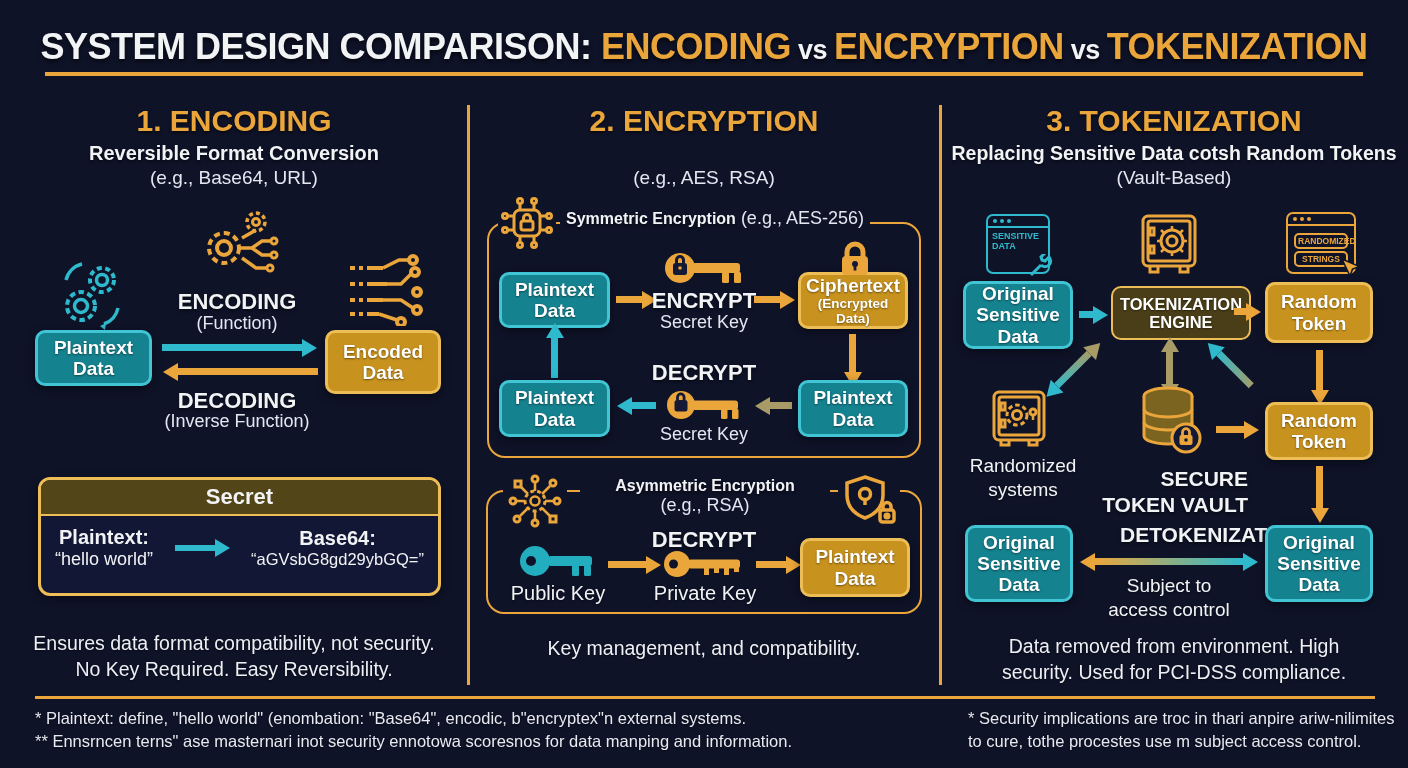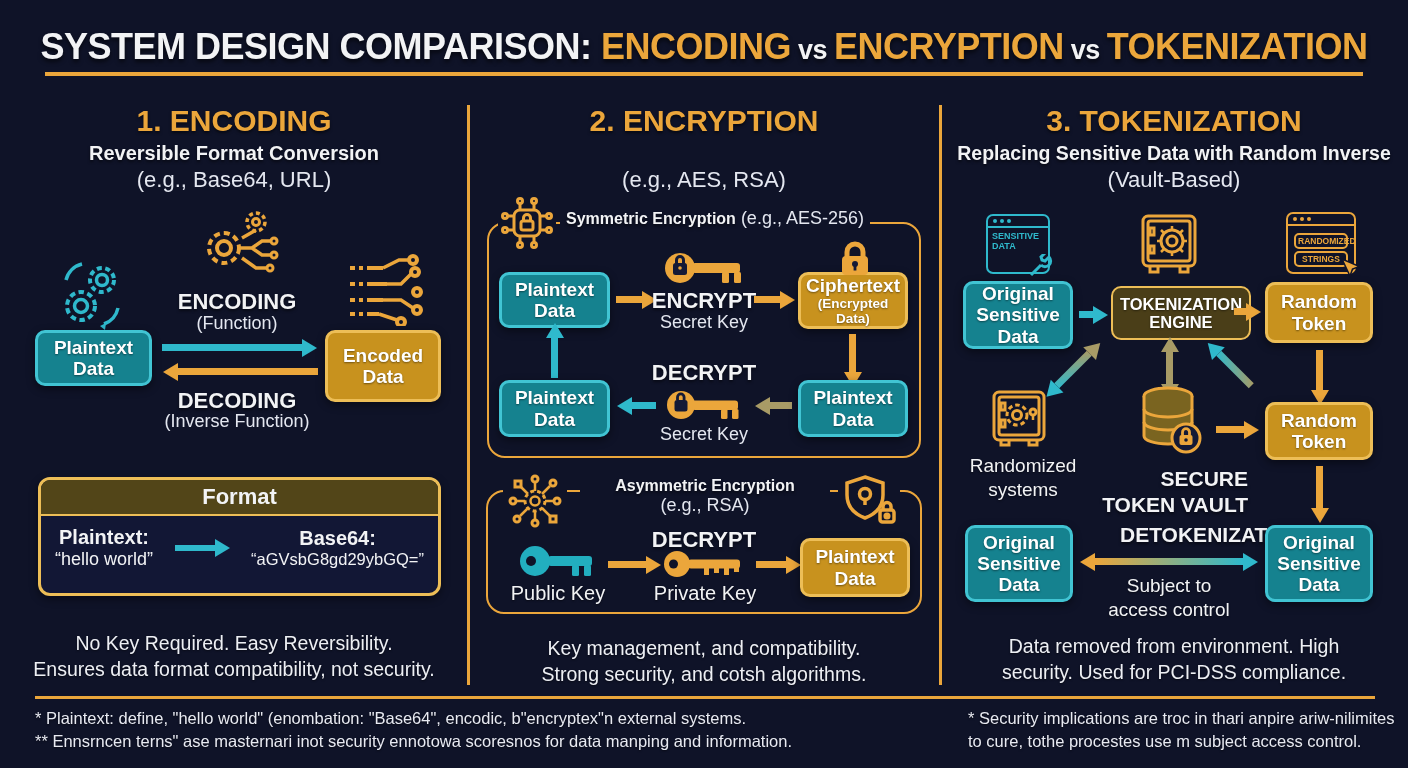--- a/index.html
+++ b/index.html
@@ -19,21 +19,21 @@
   body{font-family:"Liberation Sans",sans-serif;}
   .stage{position:relative;width:1408px;height:768px;background:var(--bg);overflow:hidden;}
   .abs{position:absolute;}
   .ctr{text-align:center;}
   .title{left:0;top:26px;width:100%;text-align:center;font-size:36px;font-weight:800;letter-spacing:-.5px;color:var(--white);text-shadow:0 3px 4px rgba(0,0,0,.6);white-space:nowrap;}
   .title .g{color:var(--gold);}
   .title .vs{font-size:27px;}
   .rule{background:var(--gold);}
   .colhead{font-size:30px;font-weight:800;color:var(--gold);text-shadow:0 2px 3px rgba(0,0,0,.55);}
   .colsub{font-size:20px;font-weight:700;color:var(--white);text-shadow:0 2px 3px rgba(0,0,0,.55);}
-  .colparen{font-size:22px;color:#E4E7F0;}
+  .colparen{font-size:19px;color:#E4E7F0;}
   .lbl-b{font-weight:800;color:var(--white);font-size:22px;text-shadow:0 2px 3px rgba(0,0,0,.5);}
   .lbl-s{font-size:18px;color:#E4E7F0;}
   .bx{position:absolute;display:flex;flex-direction:column;align-items:center;justify-content:center;text-align:center;font-weight:700;color:#fff;border-radius:10px;line-height:1.12;font-size:19px;text-shadow:0 1px 2px rgba(0,0,0,.45);box-shadow:0 3px 8px rgba(0,0,0,.45);}
   .bx.teal{background:var(--teal-fill);border:3px solid var(--teal-border);}
   .bx.gold{background:var(--gold-fill);border:3px solid var(--gold-border);}
   .bx.olive{background:var(--olive-fill);border:2.5px solid var(--gold-border);font-size:16.5px;box-shadow:none;}
   .bx .sm{font-size:13.5px;font-weight:700;}
   .outline{position:absolute;border:2.5px solid var(--gold);border-radius:18px;}
   .patch{background:var(--bg);}
   .ar{position:absolute;}
@@ -124,45 +124,45 @@
   </div>
 
   <div class="abs ctr lbl-b" style="left:117px;top:289px;width:240px;">ENCODING</div>
   <div class="abs ctr lbl-s" style="left:117px;top:313px;width:240px;">(Function)</div>
 
   <div class="bx teal" style="left:35px;top:330px;width:117px;height:56px;">
       <span>Plaintext Data</span>
     </div>
   <div class="ar h head-r" style="left:162px;top:344px;width:140px;color:var(--teal);"></div>
   <div class="ar h head-l" style="left:178px;top:368px;width:140px;color:var(--gold);"></div>
-  <div class="bx gold" style="left:325px;top:330px;width:116px;height:72px;">
+  <div class="bx gold" style="left:325px;top:330px;width:116px;height:64px;">
       <span>Encoded Data</span>
     </div>
 
   <div class="abs ctr lbl-b" style="left:117px;top:388px;width:240px;">DECODING</div>
   <div class="abs ctr lbl-s" style="left:117px;top:411px;width:240px;">(Inverse Function)</div>
 
   <div class="example" style="left:38px;top:477px;width:403px;height:119px;">
-    <div class="hd">Format</div>
+    <div class="hd">Secret</div>
     <div class="bd">
       <div class="cell">
         <div class="k">Plaintext:</div>
         <div class="v">“hello world”</div>
       </div>
       <div class="ar h head-r" style="position:relative;width:40px;height:6px;color:var(--teal);flex:none;margin:0 16px 0 2px;"></div>
       <div class="cell">
         <div class="k">Base64:</div>
         <div class="v mono">“aGVsbG8gd29ybGQ=”</div>
       </div>
     </div>
   </div>
 
   <div class="abs summary" style="left:10px;top:630px;width:448px;">
+    <div>Ensures data format compatibility, not security.</div>
     <div>No Key Required. Easy Reversibility.</div>
-    <div>Ensures data format compatibility, not security.</div>
   </div>
 
   <div class="abs ctr colhead" style="left:468px;top:104px;width:472px;">2. ENCRYPTION</div>
   <div class="abs ctr colparen" style="left:468px;top:167px;width:472px;">(e.g., AES, RSA)</div>
 
   <div class="outline" style="left:487px;top:222px;width:434px;height:236px;"></div>
   <div class="abs patch ctr" style="left:560px;top:208px;width:310px;padding:0 6px;white-space:nowrap;">
     <span class="colsub" style="font-size:16px;">Symmetric Encryption</span><span class="colparen" style="font-size:18px;"> (e.g., AES-256)</span>
   </div>
 
@@ -297,25 +297,24 @@
     </svg>
   </div>
   <div class="abs ctr lblw" style="left:640px;top:581px;width:130px;font-size:20px;">Private Key</div>
   <div class="ar h head-r" style="left:756px;top:561px;width:30px;color:var(--gold);"></div>
   <div class="bx gold" style="left:800px;top:538px;width:110px;height:59px;">
       <span>Plaintext Data</span>
     </div>
 
   <div class="abs summary" style="left:478px;top:635px;width:452px;">
     <div>Key management, and compatibility.</div>
-    <div>Strong security, and cotsh algorithms.</div>
   </div>
 
   <div class="abs ctr colhead" style="left:940px;top:104px;width:468px;">3. TOKENIZATION</div>
-  <div class="abs ctr colsub" style="left:940px;top:142px;width:468px;font-size:19.5px;">Replacing Sensitive Data with Random Inverse</div>
+  <div class="abs ctr colsub" style="left:940px;top:142px;width:468px;font-size:19.5px;">Replacing Sensitive Data cotsh Random Tokens</div>
   <div class="abs ctr colparen" style="left:940px;top:167px;width:468px;">(Vault-Based)</div>
 
   <div class="browser tealb" style="left:986px;top:214px;width:64px;height:60px;">
     <div class="bar">
         <span class="dot" style="background:var(--teal);"></span>
         <span class="dot" style="background:var(--teal);"></span>
         <span class="dot" style="background:var(--teal);"></span>
       </div>
     <div class="inner">
       <div class="tinytxt" style="color:var(--teal);">SENSITIVE</div>

